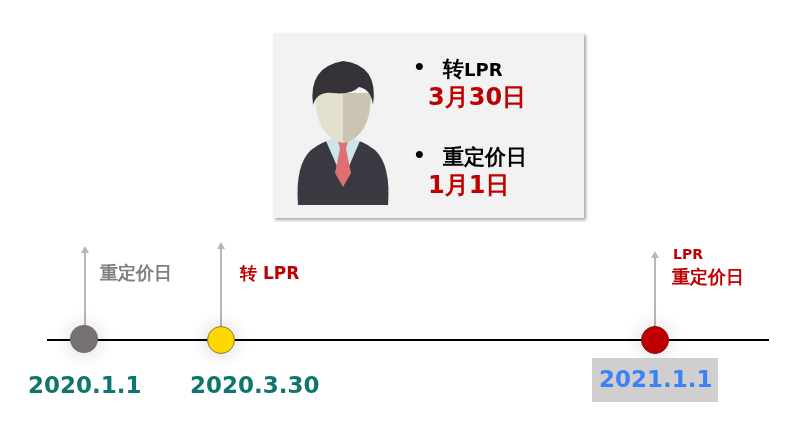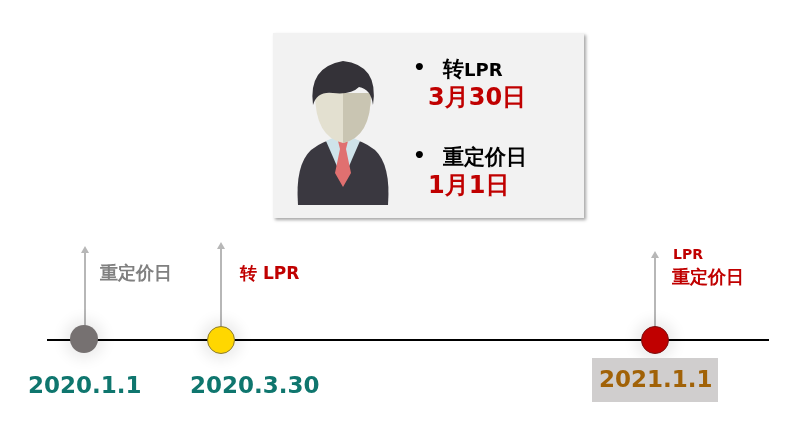--- a/index.html
+++ b/index.html
@@ -59,13 +59,13 @@
 <div class="arrow" style="left:220px;top:248px;height:78px;"></div>
 <div class="lbl" style="left:240px;top:262px;font-size:17px;color:#c00000;">转 LPR</div>
 <div class="dot" style="left:207px;top:326px;background:#ffd700;border:1px solid #8a7a30;"></div>
 <div class="date" style="left:172px;top:372px;margin-left:18px;">2020.3.30</div>
 
 <div class="arrow" style="left:654px;top:257px;height:70px;"></div>
 <div class="lbl" style="left:673px;top:246px;font-size:14px;color:#c00000;">LPR</div>
 <div class="lbl" style="left:672px;top:265px;font-size:18px;color:#c00000;">重定价日</div>
 <div class="dot" style="left:641px;top:326px;background:#c00000;border:1px solid #7a1010;"></div>
 <div style="position:absolute;left:592px;top:358px;width:126px;height:44px;background:#d0cece;"></div>
-<div class="date" style="left:599px;top:366px;color:#a16207;">2021.1.1</div>
+<div class="date" style="left:599px;top:366px;color:#3b82f6;">2021.1.1</div>
 
 </body></html>

